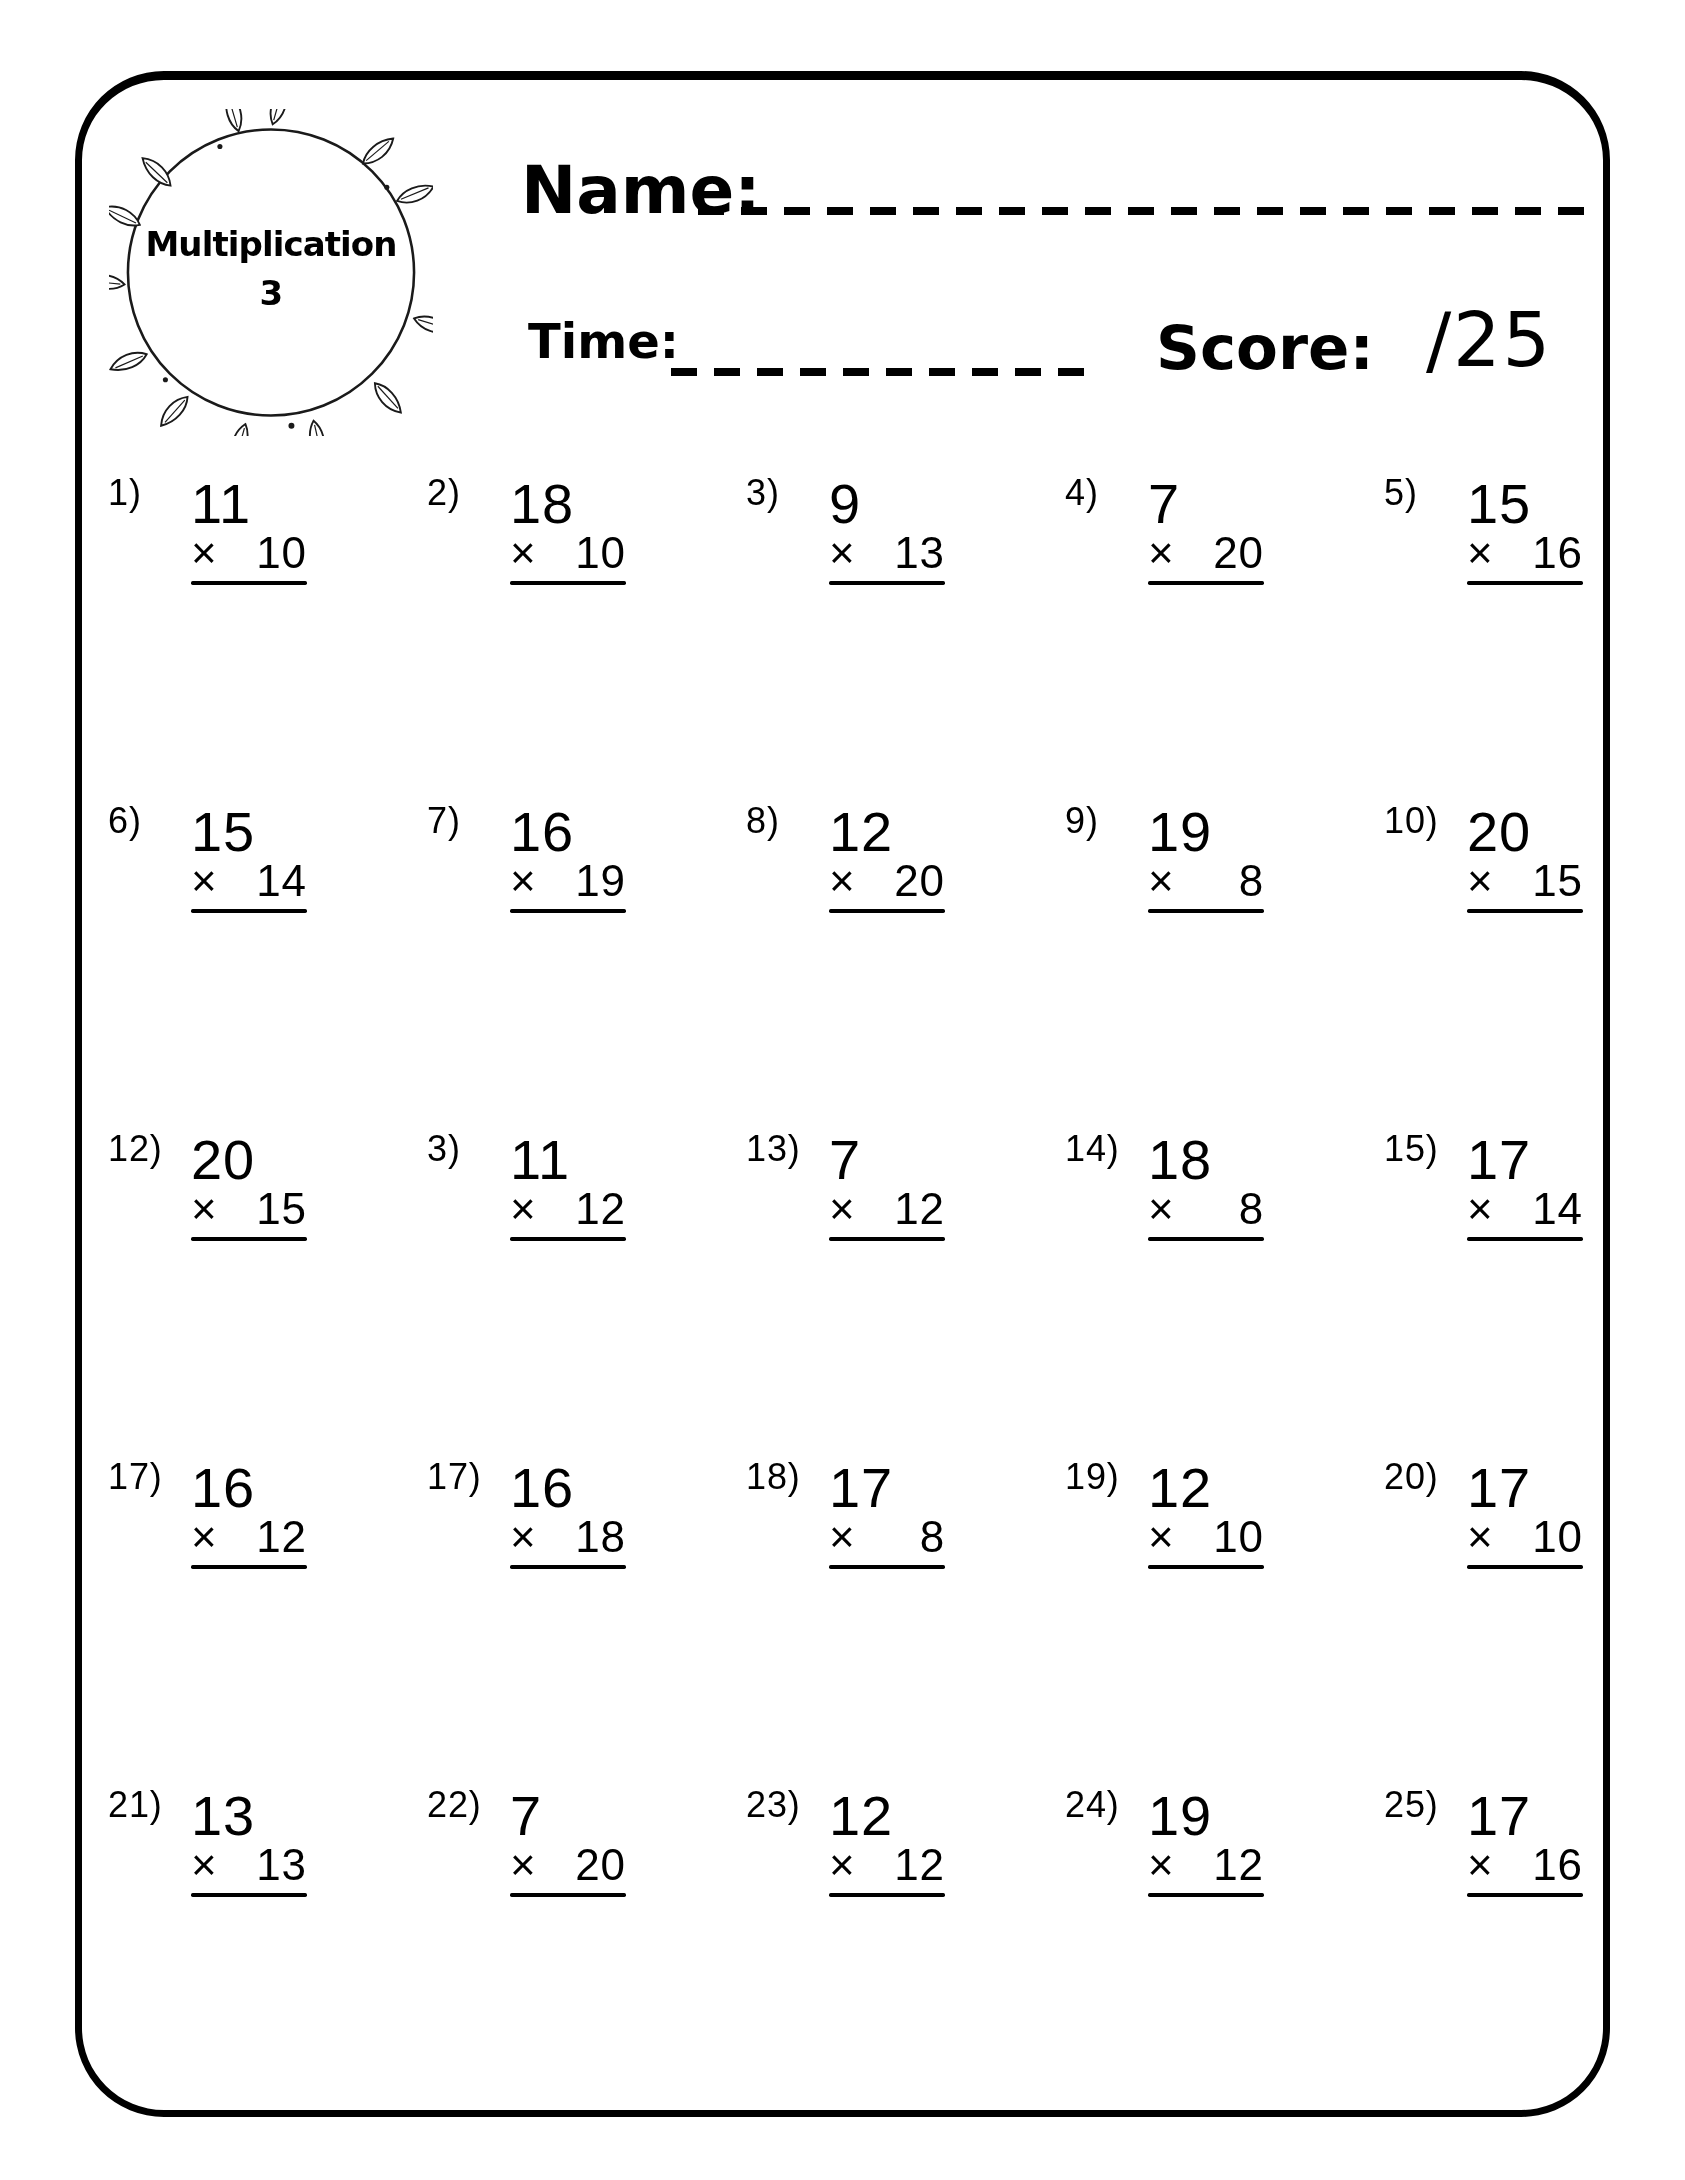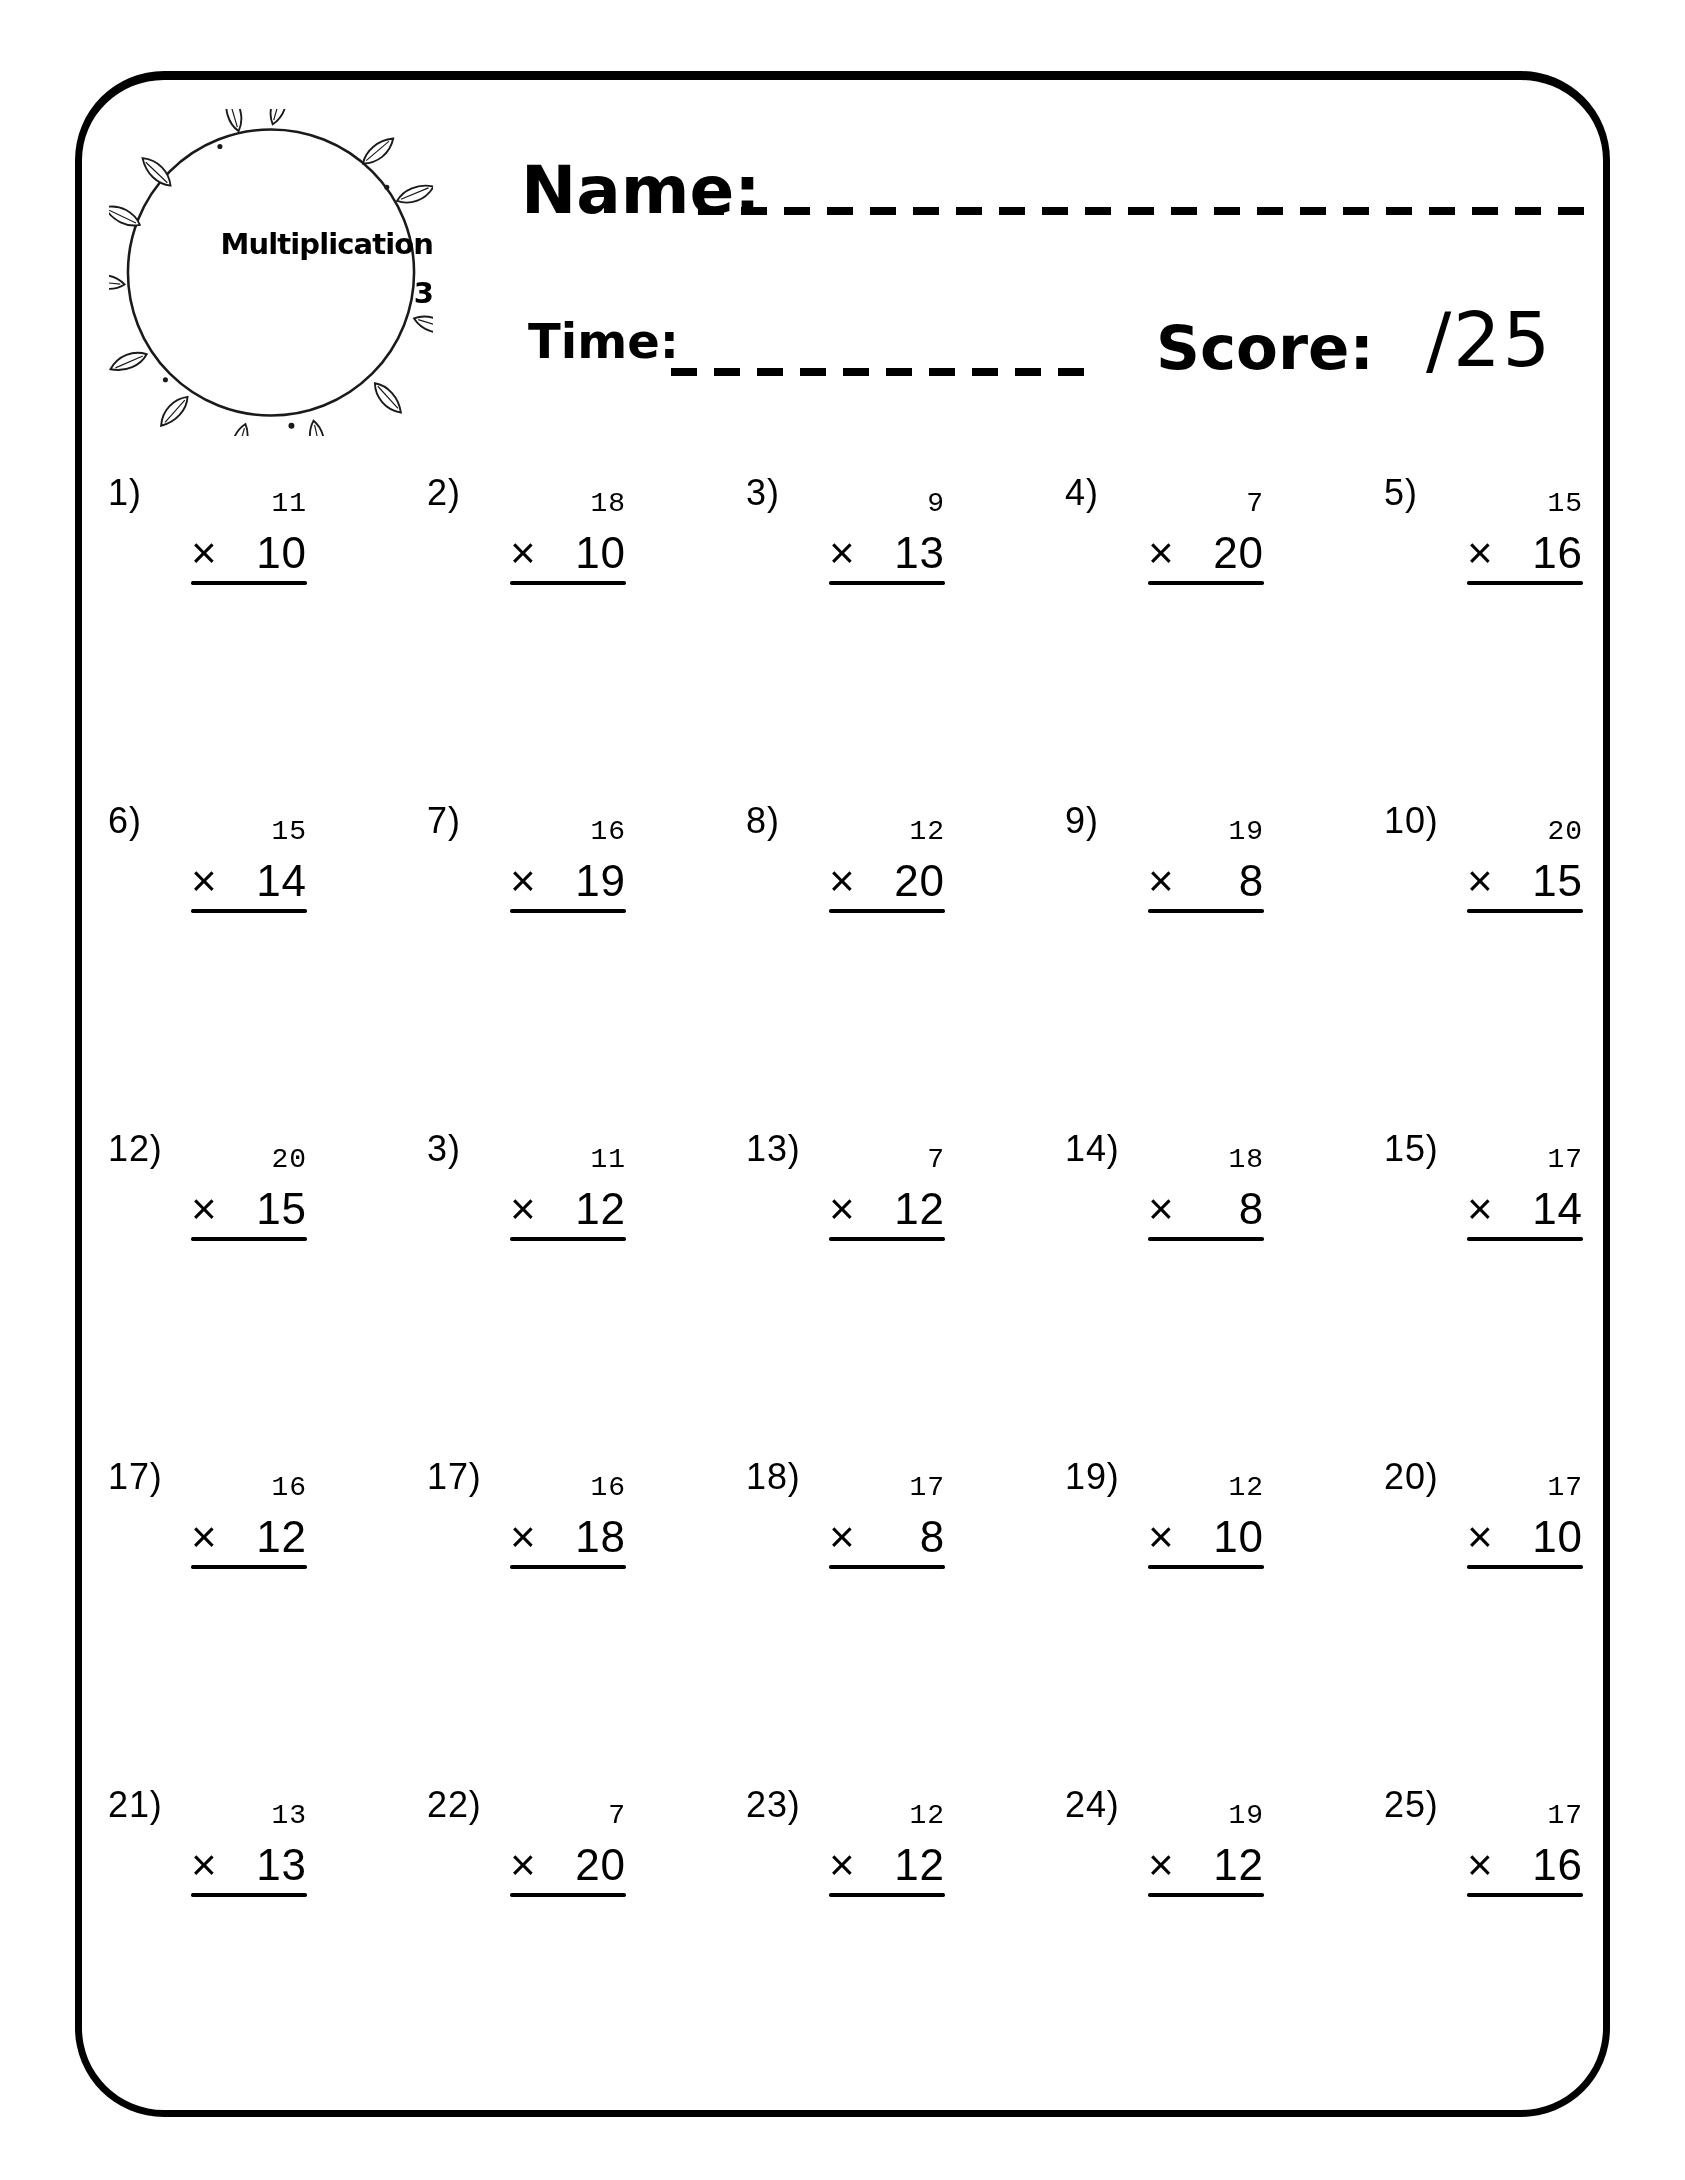--- a/index.html
+++ b/index.html
@@ -22,24 +22,24 @@
     border-top-width: 9.4px;
     border-radius: 89px;
     background: #fff;
   }
 
   
   .wreath { position: absolute; left: 109px; top: 109px; width: 324px; height: 327px; }
   .wreath svg { position: absolute; left: 0; top: 0; }
   .wreath-text {
     position: absolute; left: 0; top: 111px; width: 324px;
-    text-align: right;
+    text-align: center;
     font-family: "DejaVu Sans", sans-serif;
     font-weight: 600;
-    font-size: 29px; line-height: 49px;
+    font-size: 34px; line-height: 49px;
     letter-spacing: -0.9px;
   }
 
   
   .hdr {
     position: absolute;
     font-family: "DejaVu Sans", sans-serif;
     font-weight: 700;
     line-height: 1;
     white-space: nowrap;
@@ -68,22 +68,22 @@
   }
   .problem { display: flex; align-items: flex-start; }
   .plabel {
     width: 83px; flex: none;
     padding-top: 5.1px;
     font-size: 36px; line-height: 1;
     letter-spacing: 0.9px;
   }
   .pbody { width: 116px; flex: none; padding-top: 8.5px; }
   .operand-top {
-    font-size: 28px; line-height: 49px;
-    text-align: right; letter-spacing: 0.9px; font-family: Liberation Mono, monospace;
+    font-size: 56px; line-height: 49px;
+    text-align: left; letter-spacing: 0.9px;
   }
   .operand-bottom {
     display: flex; justify-content: space-between; align-items: baseline;
     font-size: 44px; line-height: 49px; letter-spacing: 0.9px;
   }
   .answer-line { height: 4.3px; background: #000; margin-top: 4.3px; border-radius: 1.7px; }
 </style>
 </head>
 <body>
 

